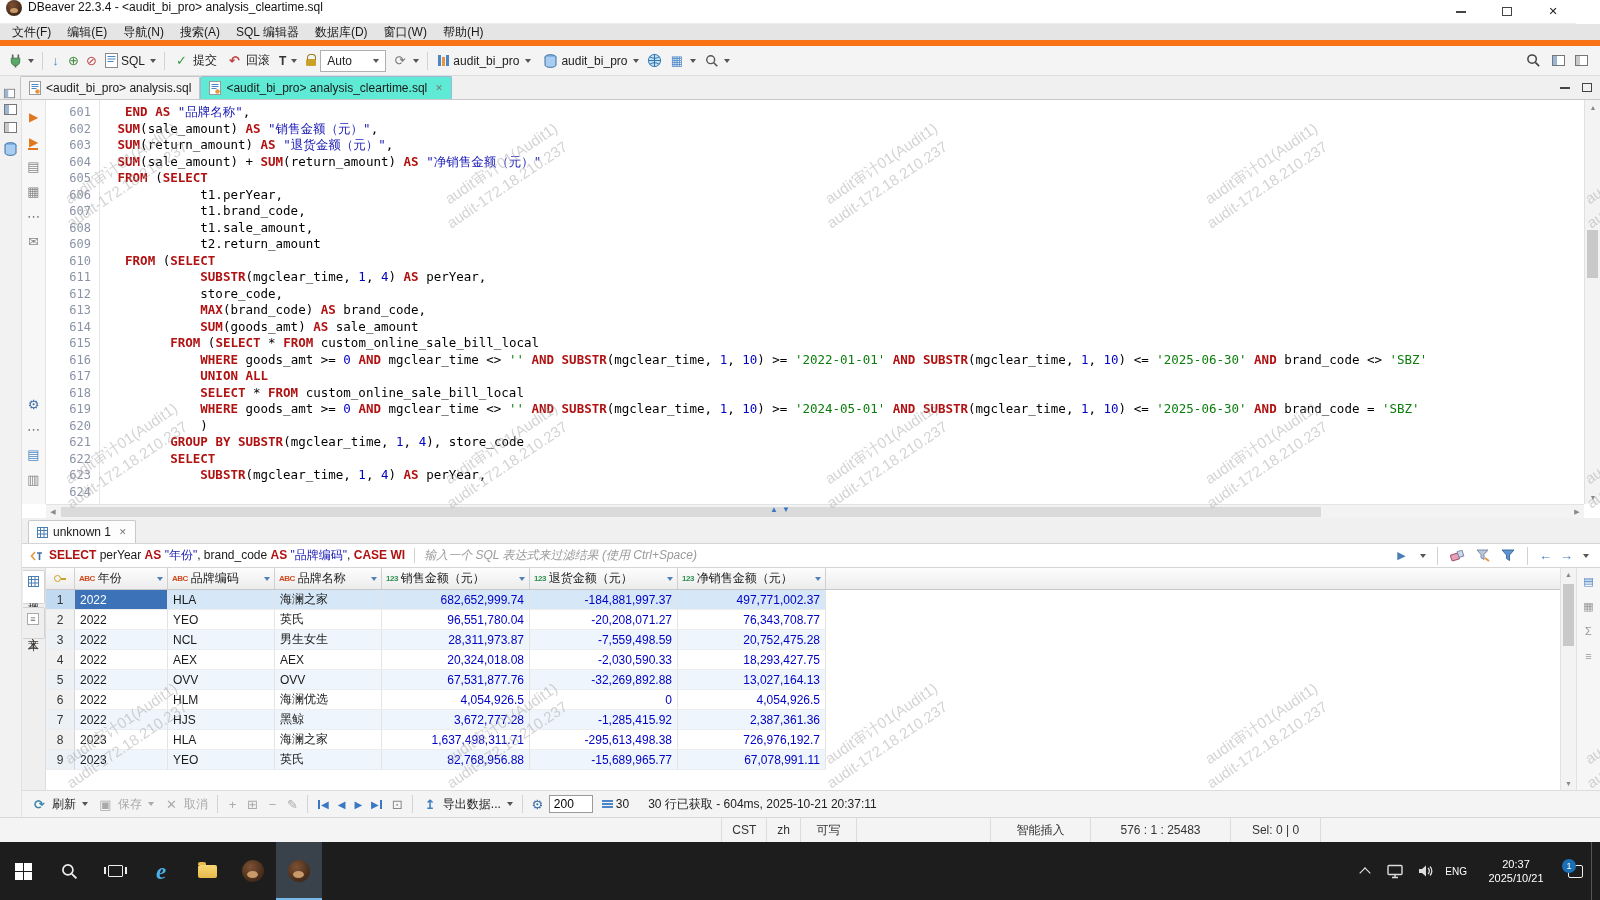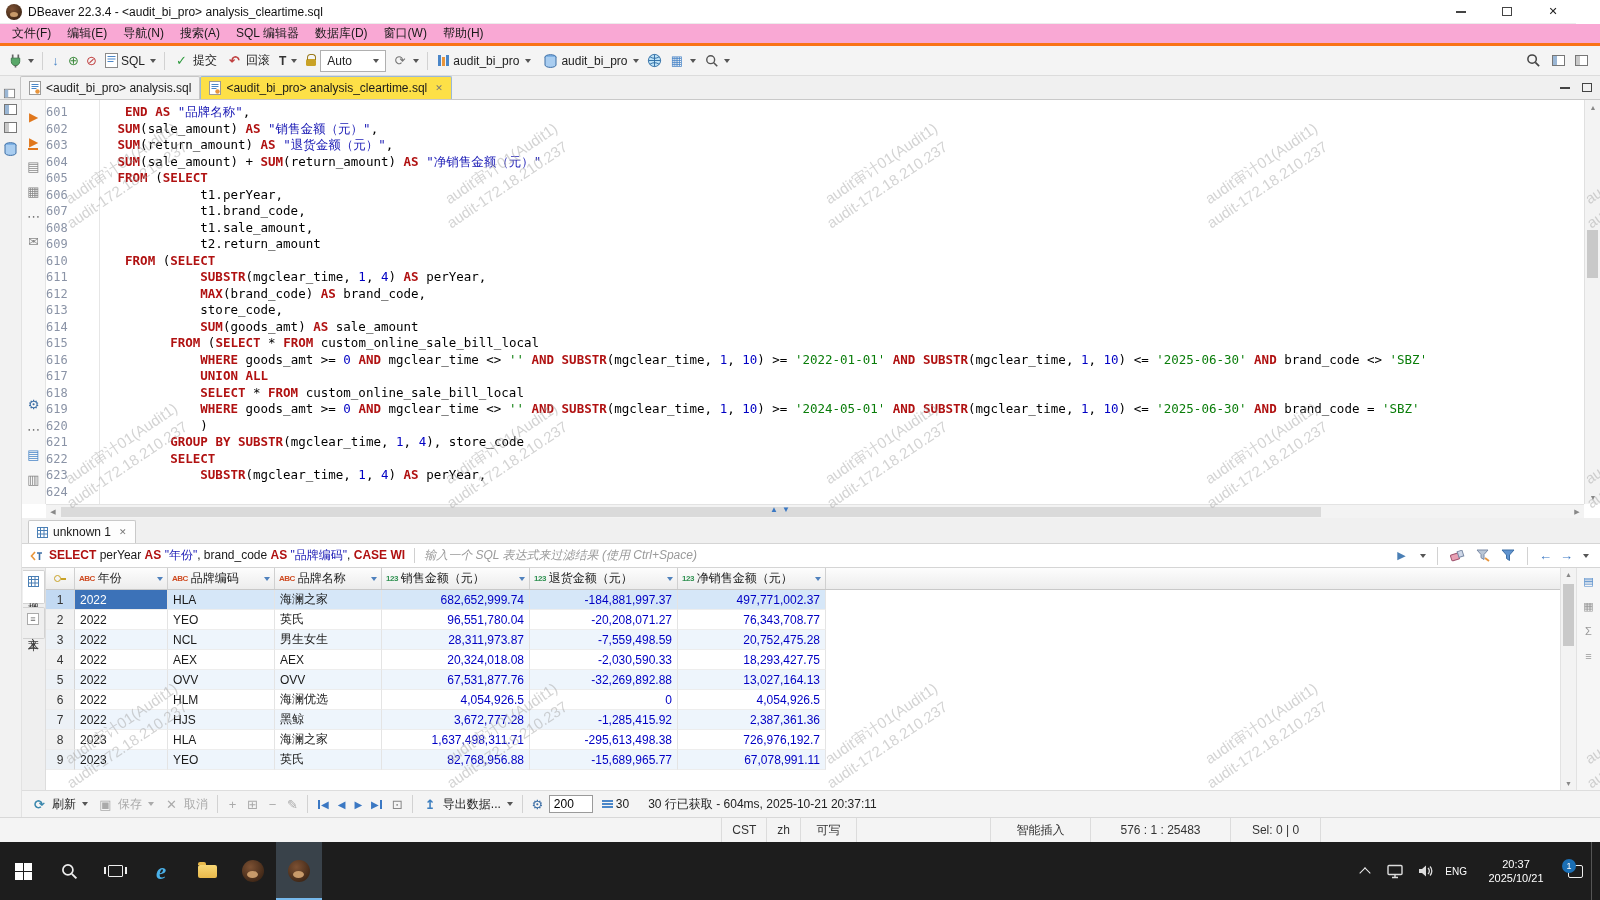--- a/index.html
+++ b/index.html
@@ -1,33 +1,33 @@
 <!DOCTYPE html>
 <html><head>
 <meta charset="utf-8">
 <style>
 *{margin:0;padding:0;box-sizing:border-box}
 html,body{width:1600px;height:900px;overflow:hidden}
 body{font-family:"Liberation Sans","DejaVu Sans",sans-serif;font-size:12px;color:#1a1a1a;background:#fff}
 .screen{position:relative;width:1600px;height:900px;background:#fff;overflow:hidden}
 
 
-.titlebar{position:absolute;left:0;top:0;width:1576px;height:24px;background:#fff;display:flex;align-items:center;padding-left:6px;border-bottom:1px solid #ececec}
+.titlebar{position:absolute;left:0;top:0;width:1576px;height:24px;background:#fff;display:flex;align-items:flex-start;padding-left:6px;border-bottom:1px solid #ececec}
 .title-text{margin-left:6px;font-size:12px;color:#111;white-space:nowrap}
 .win-controls{margin-left:auto;display:flex;height:100%}
 .wbtn{width:46px;height:100%;display:flex;align-items:center;justify-content:center;font-size:11px;color:#222}
 .glyph-min{display:block;width:10px;height:2px;background:#444}
 .glyph-max{display:block;width:10px;height:9px;border:1.5px solid #444}
 .beaver{width:22px;height:22px;border-radius:50%;background:radial-gradient(circle at 38% 32%,#7d5133,#2c1a0e);position:relative;flex:none}
 .beaver::after{content:"";position:absolute;left:5px;top:11px;width:11px;height:7px;background:#c89a6a;border-radius:50%}
 .beaver.sm{width:16px;height:16px}
 .beaver.sm::after{left:4px;top:8px;width:8px;height:5px}
 
 
-.menubar{position:absolute;left:0;top:24px;width:1600px;height:22px;background:#f9a8d4;display:flex;align-items:center;padding-left:4px;border-bottom:3px solid #f97316}
+.menubar{position:absolute;left:0;top:24px;width:1600px;height:22px;background:#e5e5e5;display:flex;align-items:center;padding-left:4px;border-bottom:6px solid #f97316}
 .mitem{padding:0 8px;height:100%;display:flex;align-items:center;white-space:nowrap}
 
 
 .toolbar{position:absolute;left:0;top:46px;width:1600px;height:30px;background:#f4f4f4;border-bottom:1px solid #dcdcdc;display:flex;align-items:center;padding:0 4px;gap:1px}
 .tbtn{display:flex;align-items:center;gap:3px;height:24px;padding:0 4px;color:#222;white-space:nowrap}
 .sep{width:1px;height:18px;background:#d2d2d2;margin:0 3px;flex:none}
 .caret{width:0;height:0;border-left:3.5px solid transparent;border-right:3.5px solid transparent;border-top:4px solid #555;margin-left:2px;flex:none}
 .combo{display:flex;align-items:center;gap:4px;height:22px;padding:0 6px;color:#222;white-space:nowrap}
 .combo.boxed{background:#fff;border:1px solid #b0b0b0;min-width:66px}
 .tright{margin-left:auto;display:flex;align-items:center;gap:10px;padding-right:8px}
@@ -38,33 +38,33 @@
 .connbars i{width:3px;height:11px;background:#4a86c8;display:block}
 .connbars i:nth-child(2){background:#e8953c;height:9px}
 .panelico{display:inline-block;width:13px;height:11px;border:1px solid #777;position:relative;background:#fff}
 .panelico::before{content:"";position:absolute;left:0;top:0;width:4px;height:100%;background:#9ab6d4}
 .panelico.v2::before{background:#c8c8c8}
 
 
 .tabbar{position:absolute;left:0;top:76px;width:1600px;height:24px;background:#f0f0f0;border-bottom:1px solid #c9c9c9;display:flex;align-items:flex-end;padding-left:3px}
 .etabs{display:flex;align-items:flex-end;height:100%;margin-left:4px}
 .etab{display:flex;align-items:center;gap:5px;height:23px;padding:0 8px;background:#f3f3f3;border:1px solid #c6c6c6;border-bottom:none;font-size:12px;white-space:nowrap;border-radius:2px 2px 0 0}
-.etab.active{background:#fde047;border-color:#9ab8d8}
+.etab.active{background:#5eead4;border-color:#9ab8d8}
 .tclose{font-size:9px;color:#777;margin-left:3px}
 .tabico{display:inline-flex}
 .tr2{align-self:center;gap:12px}
 
 
 .strip1{position:absolute;left:0;top:100px;width:22px;height:717px;background:#f2f2f2;border-right:1px solid #e2e2e2;display:flex;flex-direction:column;align-items:center;padding-top:4px;gap:7px}
 .strip2{position:absolute;left:22px;top:100px;width:24px;height:404px;background:#f7f7f7;border-right:1px solid #e4e4e4;display:flex;flex-direction:column;align-items:center;padding-top:8px;gap:8px}
 .oplay{color:#e0771c;font-size:12px}
 .oplay.scr{position:relative}
 .oplay.scr::after{content:"";position:absolute;left:3px;bottom:0;width:10px;height:2px;background:#e0771c}
 .gap150{height:130px}
-.gutter{position:absolute;left:46px;top:100px;width:54px;height:404px;background:#fff;border-right:1px solid #e6e6e6;padding-top:4px;font-family:"DejaVu Sans Mono",monospace;font-size:12px;color:#8a93a6;overflow:hidden}
+.gutter{position:absolute;left:46px;top:100px;width:54px;height:404px;background:#fff;border-right:1px solid #e6e6e6;padding-top:4px;font-family:"DejaVu Sans Mono",monospace;font-size:12px;color:#8a93a6;text-align:right;overflow:hidden}
 .lnum{height:16.5px;line-height:16.5px;padding-right:8px}
 .codearea{position:absolute;left:100px;top:100px;width:1484px;height:404px;background:#fff;padding:4px 0 0 10px;font-family:"DejaVu Sans Mono",monospace;font-size:12.5px;color:#000;overflow:hidden}
 .cline{height:16.5px;line-height:16.5px;white-space:pre}
 .kw{color:#b01111;font-weight:bold}
 .dq{color:#1a1ab5}
 .sq{color:#0a7d0a}
 .num{color:#0000c4}
 .vscrolle{position:absolute;left:1584px;top:100px;width:16px;height:404px;background:#f3f3f3;border-left:1px solid #e0e0e0}
 .vscrolle .sarrow{position:absolute;left:0;width:16px;height:14px;display:flex;align-items:center;justify-content:center;font-size:7px;color:#888}
 .vscrolle .sarrow.bottom{bottom:0}
@@ -368,22 +368,22 @@
       <div class="cline"> <span class="kw">SUM</span>(sale_amount) <span class="kw">AS</span> <span class="dq">"销售金额（元）"</span>,</div>
       <div class="cline"> <span class="kw">SUM</span>(return_amount) <span class="kw">AS</span> <span class="dq">"退货金额（元）"</span>,</div>
       <div class="cline"> <span class="kw">SUM</span>(sale_amount) + <span class="kw">SUM</span>(return_amount) <span class="kw">AS</span> <span class="dq">"净销售金额（元）"</span></div>
       <div class="cline"> <span class="kw">FROM</span> (<span class="kw">SELECT</span></div>
       <div class="cline">            t1.perYear,</div>
       <div class="cline">            t1.brand_code,</div>
       <div class="cline">            t1.sale_amount,</div>
       <div class="cline">            t2.return_amount</div>
       <div class="cline">  <span class="kw">FROM</span> (<span class="kw">SELECT</span></div>
       <div class="cline">            <span class="kw">SUBSTR</span>(mgclear_time, <span class="num">1</span>, <span class="num">4</span>) <span class="kw">AS</span> perYear,</div>
+      <div class="cline">            store_code,</div>
       <div class="cline">            <span class="kw">MAX</span>(brand_code) <span class="kw">AS</span> brand_code,</div>
-      <div class="cline">            store_code,</div>
       <div class="cline">            <span class="kw">SUM</span>(goods_amt) <span class="kw">AS</span> sale_amount</div>
       <div class="cline">        <span class="kw">FROM</span> (<span class="kw">SELECT</span> * <span class="kw">FROM</span> custom_online_sale_bill_local</div>
       <div class="cline">            <span class="kw">WHERE</span> goods_amt &gt;= <span class="num">0</span> <span class="kw">AND</span> mgclear_time &lt;&gt; <span class="sq">''</span> <span class="kw">AND</span> <span class="kw">SUBSTR</span>(mgclear_time, <span class="num">1</span>, <span class="num">10</span>) &gt;= <span class="sq">'2022-01-01'</span> <span class="kw">AND</span> <span class="kw">SUBSTR</span>(mgclear_time, <span class="num">1</span>, <span class="num">10</span>) &lt;= <span class="sq">'2025-06-30'</span> <span class="kw">AND</span> brand_code &lt;&gt; <span class="sq">'SBZ'</span></div>
       <div class="cline">            <span class="kw">UNION</span> <span class="kw">ALL</span></div>
       <div class="cline">            <span class="kw">SELECT</span> * <span class="kw">FROM</span> custom_online_sale_bill_local</div>
       <div class="cline">            <span class="kw">WHERE</span> goods_amt &gt;= <span class="num">0</span> <span class="kw">AND</span> mgclear_time &lt;&gt; <span class="sq">''</span> <span class="kw">AND</span> <span class="kw">SUBSTR</span>(mgclear_time, <span class="num">1</span>, <span class="num">10</span>) &gt;= <span class="sq">'2024-05-01'</span> <span class="kw">AND</span> <span class="kw">SUBSTR</span>(mgclear_time, <span class="num">1</span>, <span class="num">10</span>) &lt;= <span class="sq">'2025-06-30'</span> <span class="kw">AND</span> brand_code = <span class="sq">'SBZ'</span></div>
       <div class="cline">            )</div>
       <div class="cline">        <span class="kw">GROUP</span> <span class="kw">BY</span> <span class="kw">SUBSTR</span>(mgclear_time, <span class="num">1</span>, <span class="num">4</span>), store_code</div>
       <div class="cline">        <span class="kw">SELECT</span></div>
       <div class="cline">            <span class="kw">SUBSTR</span>(mgclear_time, <span class="num">1</span>, <span class="num">4</span>) <span class="kw">AS</span> perYear,</div>

